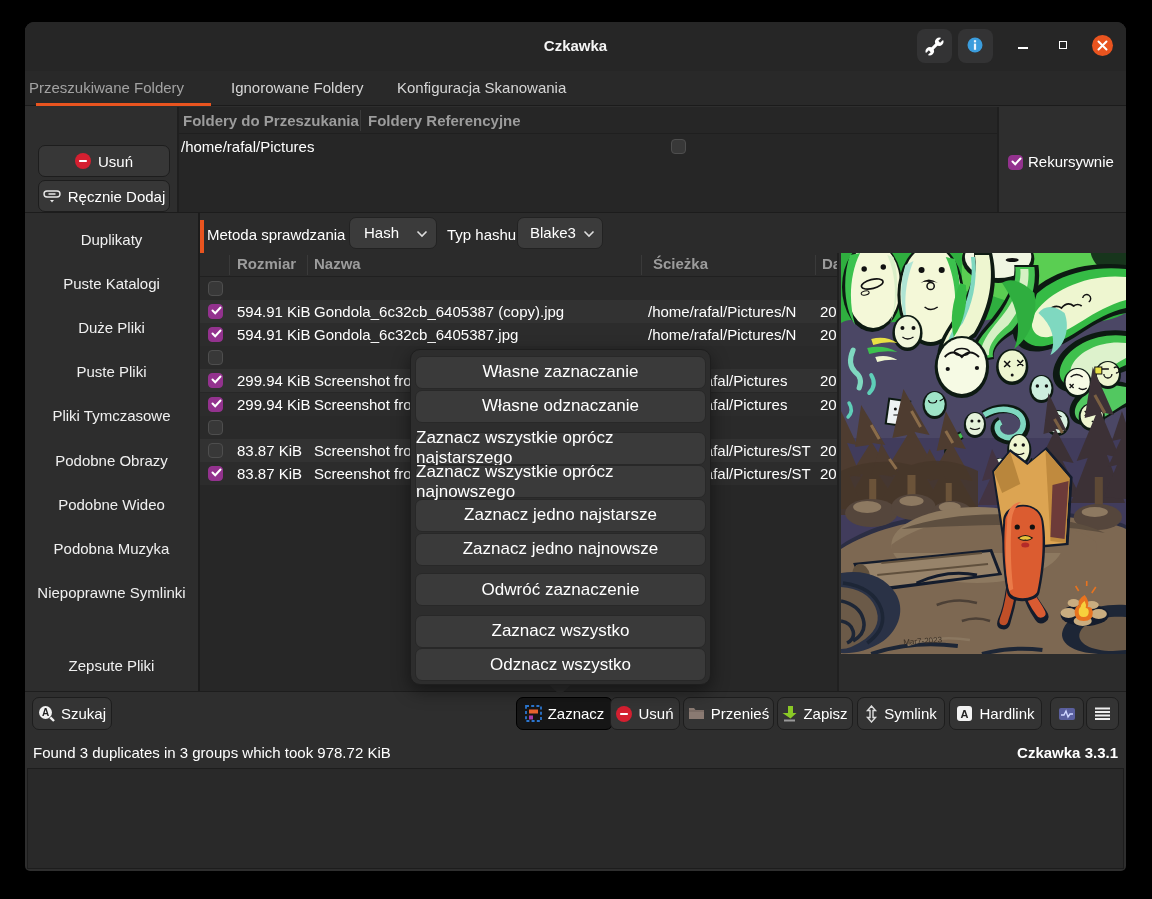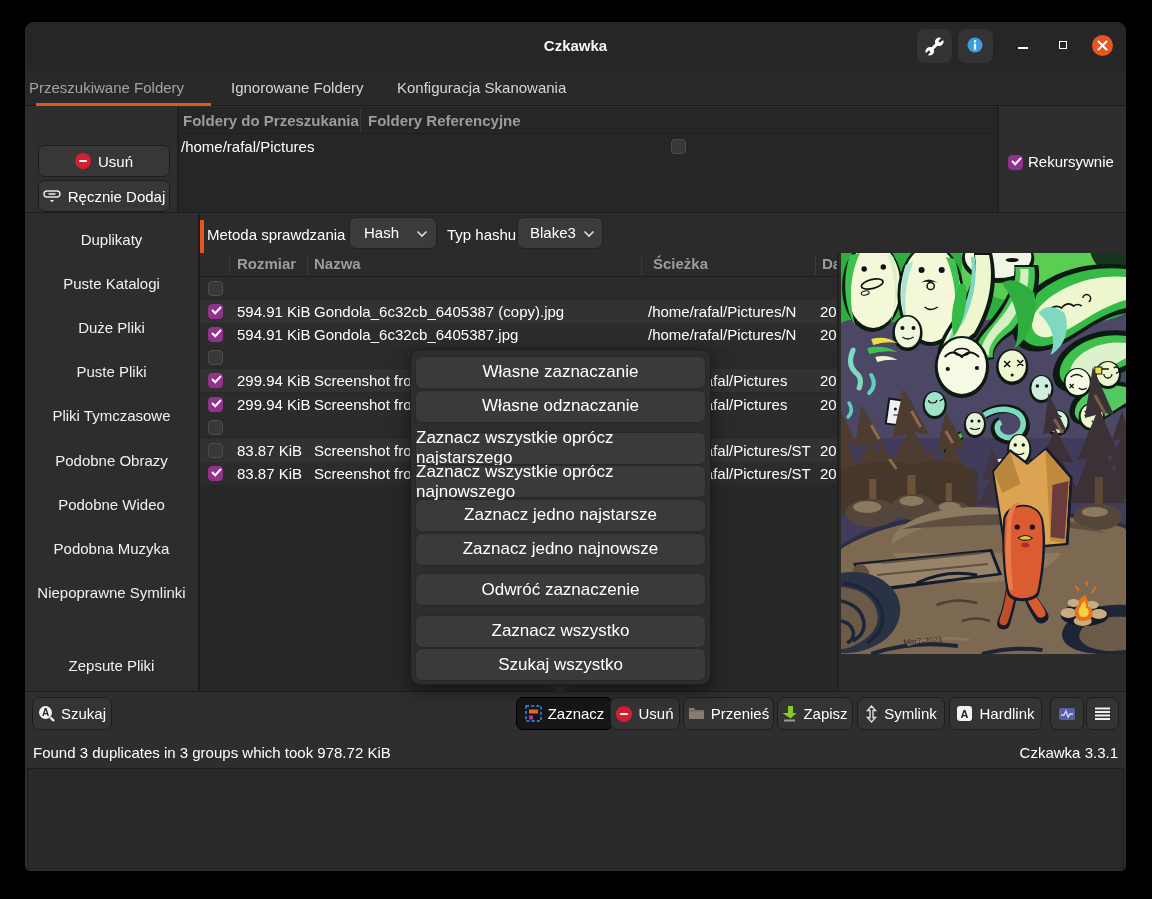--- a/index.html
+++ b/index.html
@@ -574,29 +574,29 @@
         </svg>
       </div>
     <div class="bbtn" style="left:1061px; width:33px;">
         <svg width="17" height="14" viewBox="0 0 17 14">
           <path d="M1 1.5 H16 M1 5 H16 M1 8.5 H16 M1 12 H16" stroke="#eee" stroke-width="2"></path>
         </svg>
       </div>
   </div>
   <div id="status">
     <div class="txt abs" style="left:8px; top:7px;">Found 3 duplicates in 3 groups which took 978.72 KiB</div>
-    <div class="txt abs" style="right:8px; top:7px;">Czkawka 3.3.1</div>
+    <div class="txt abs" style="right:8px; top:7px;font-weight:bold;">Czkawka 3.3.1</div>
   </div>
   <div id="log"></div>
 
   <div id="ptail"></div>
   <div id="popup">
       <div class="mbtn" style="top:5.699999999999989px;">Własne zaznaczanie</div>
       <div class="mbtn" style="top:39.89999999999998px;">Własne odznaczanie</div>
       <div class="mbtn" style="top:81.69999999999999px;">Zaznacz wszystkie oprócz najstarszego</div>
       <div class="mbtn" style="top:148.8px;">Zaznacz jedno najstarsze</div>
       <div class="mbtn" style="top:115.10000000000002px;">Zaznacz wszystkie oprócz najnowszego</div>
       <div class="mbtn" style="top:182.60000000000002px;">Zaznacz jedno najnowsze</div>
       <div class="mbtn" style="top:223.29999999999995px;">Odwróć zaznaczenie</div>
       <div class="mbtn" style="top:264.70000000000005px;">Zaznacz wszystko</div>
-      <div class="mbtn" style="top:298.4px;">Szukaj wszystko</div>
+      <div class="mbtn" style="top:298.4px;">Odznacz wszystko</div>
     </div>
 </div>
 
 </body></html>

